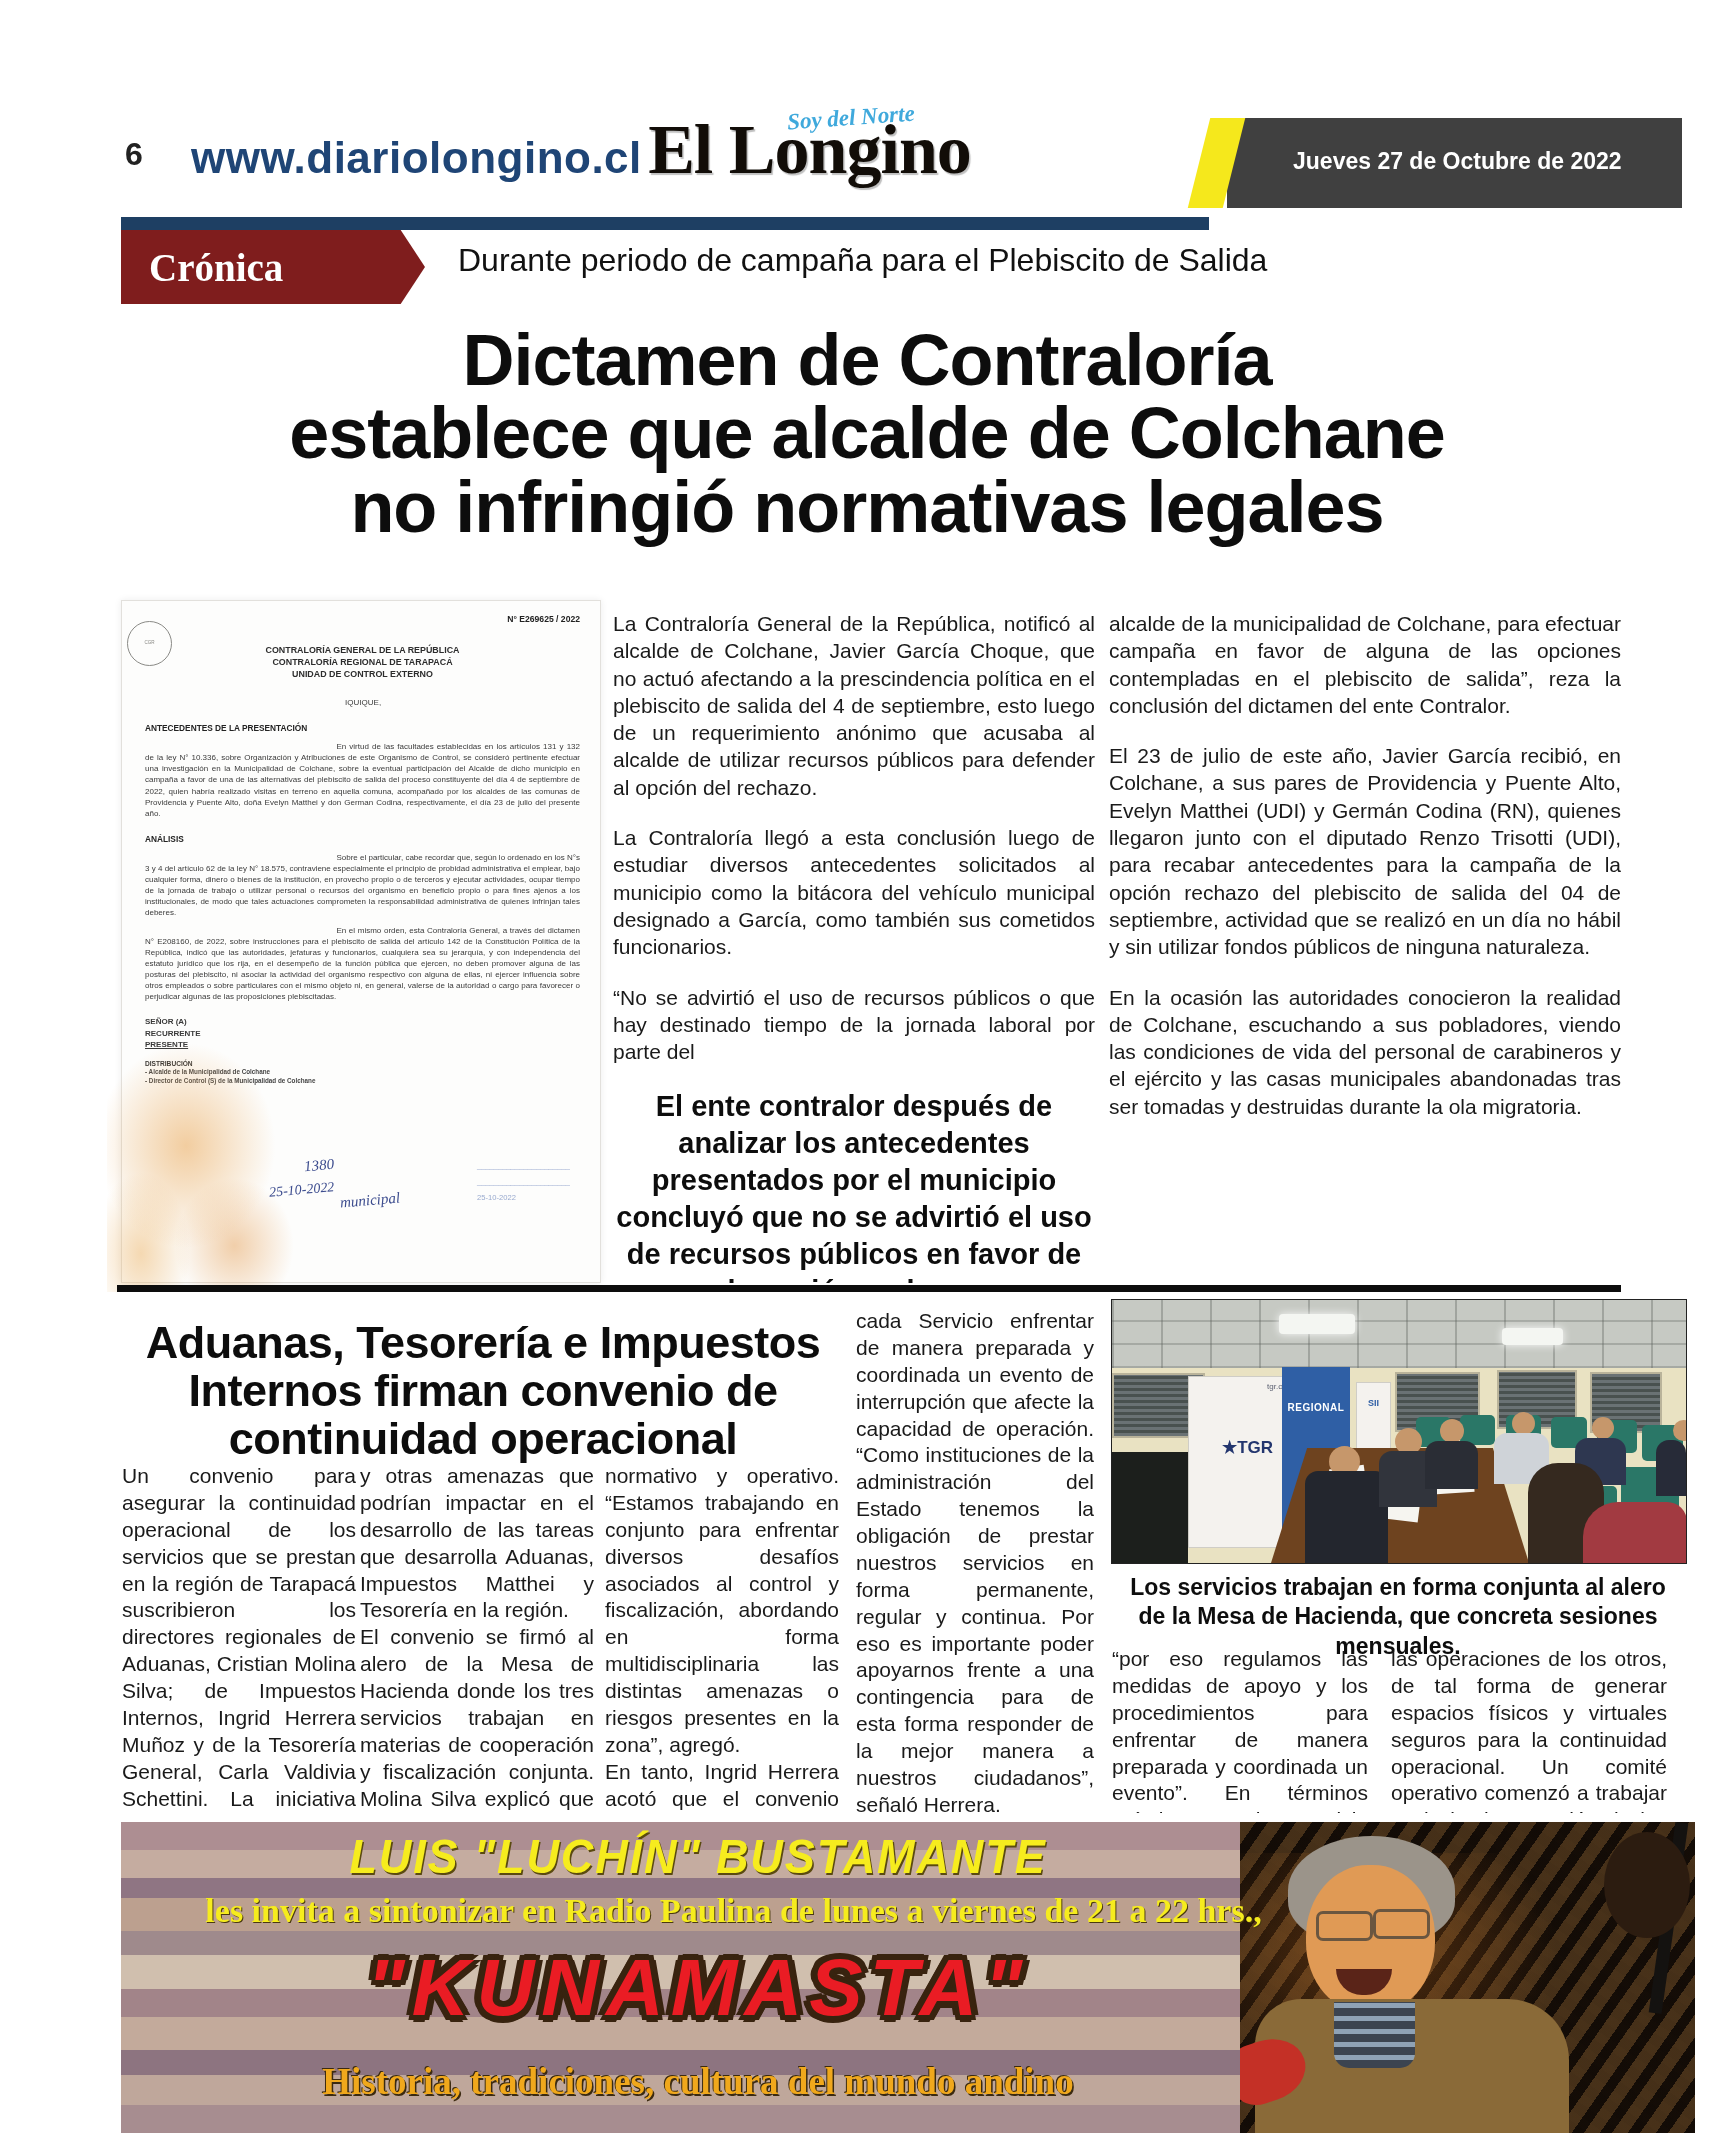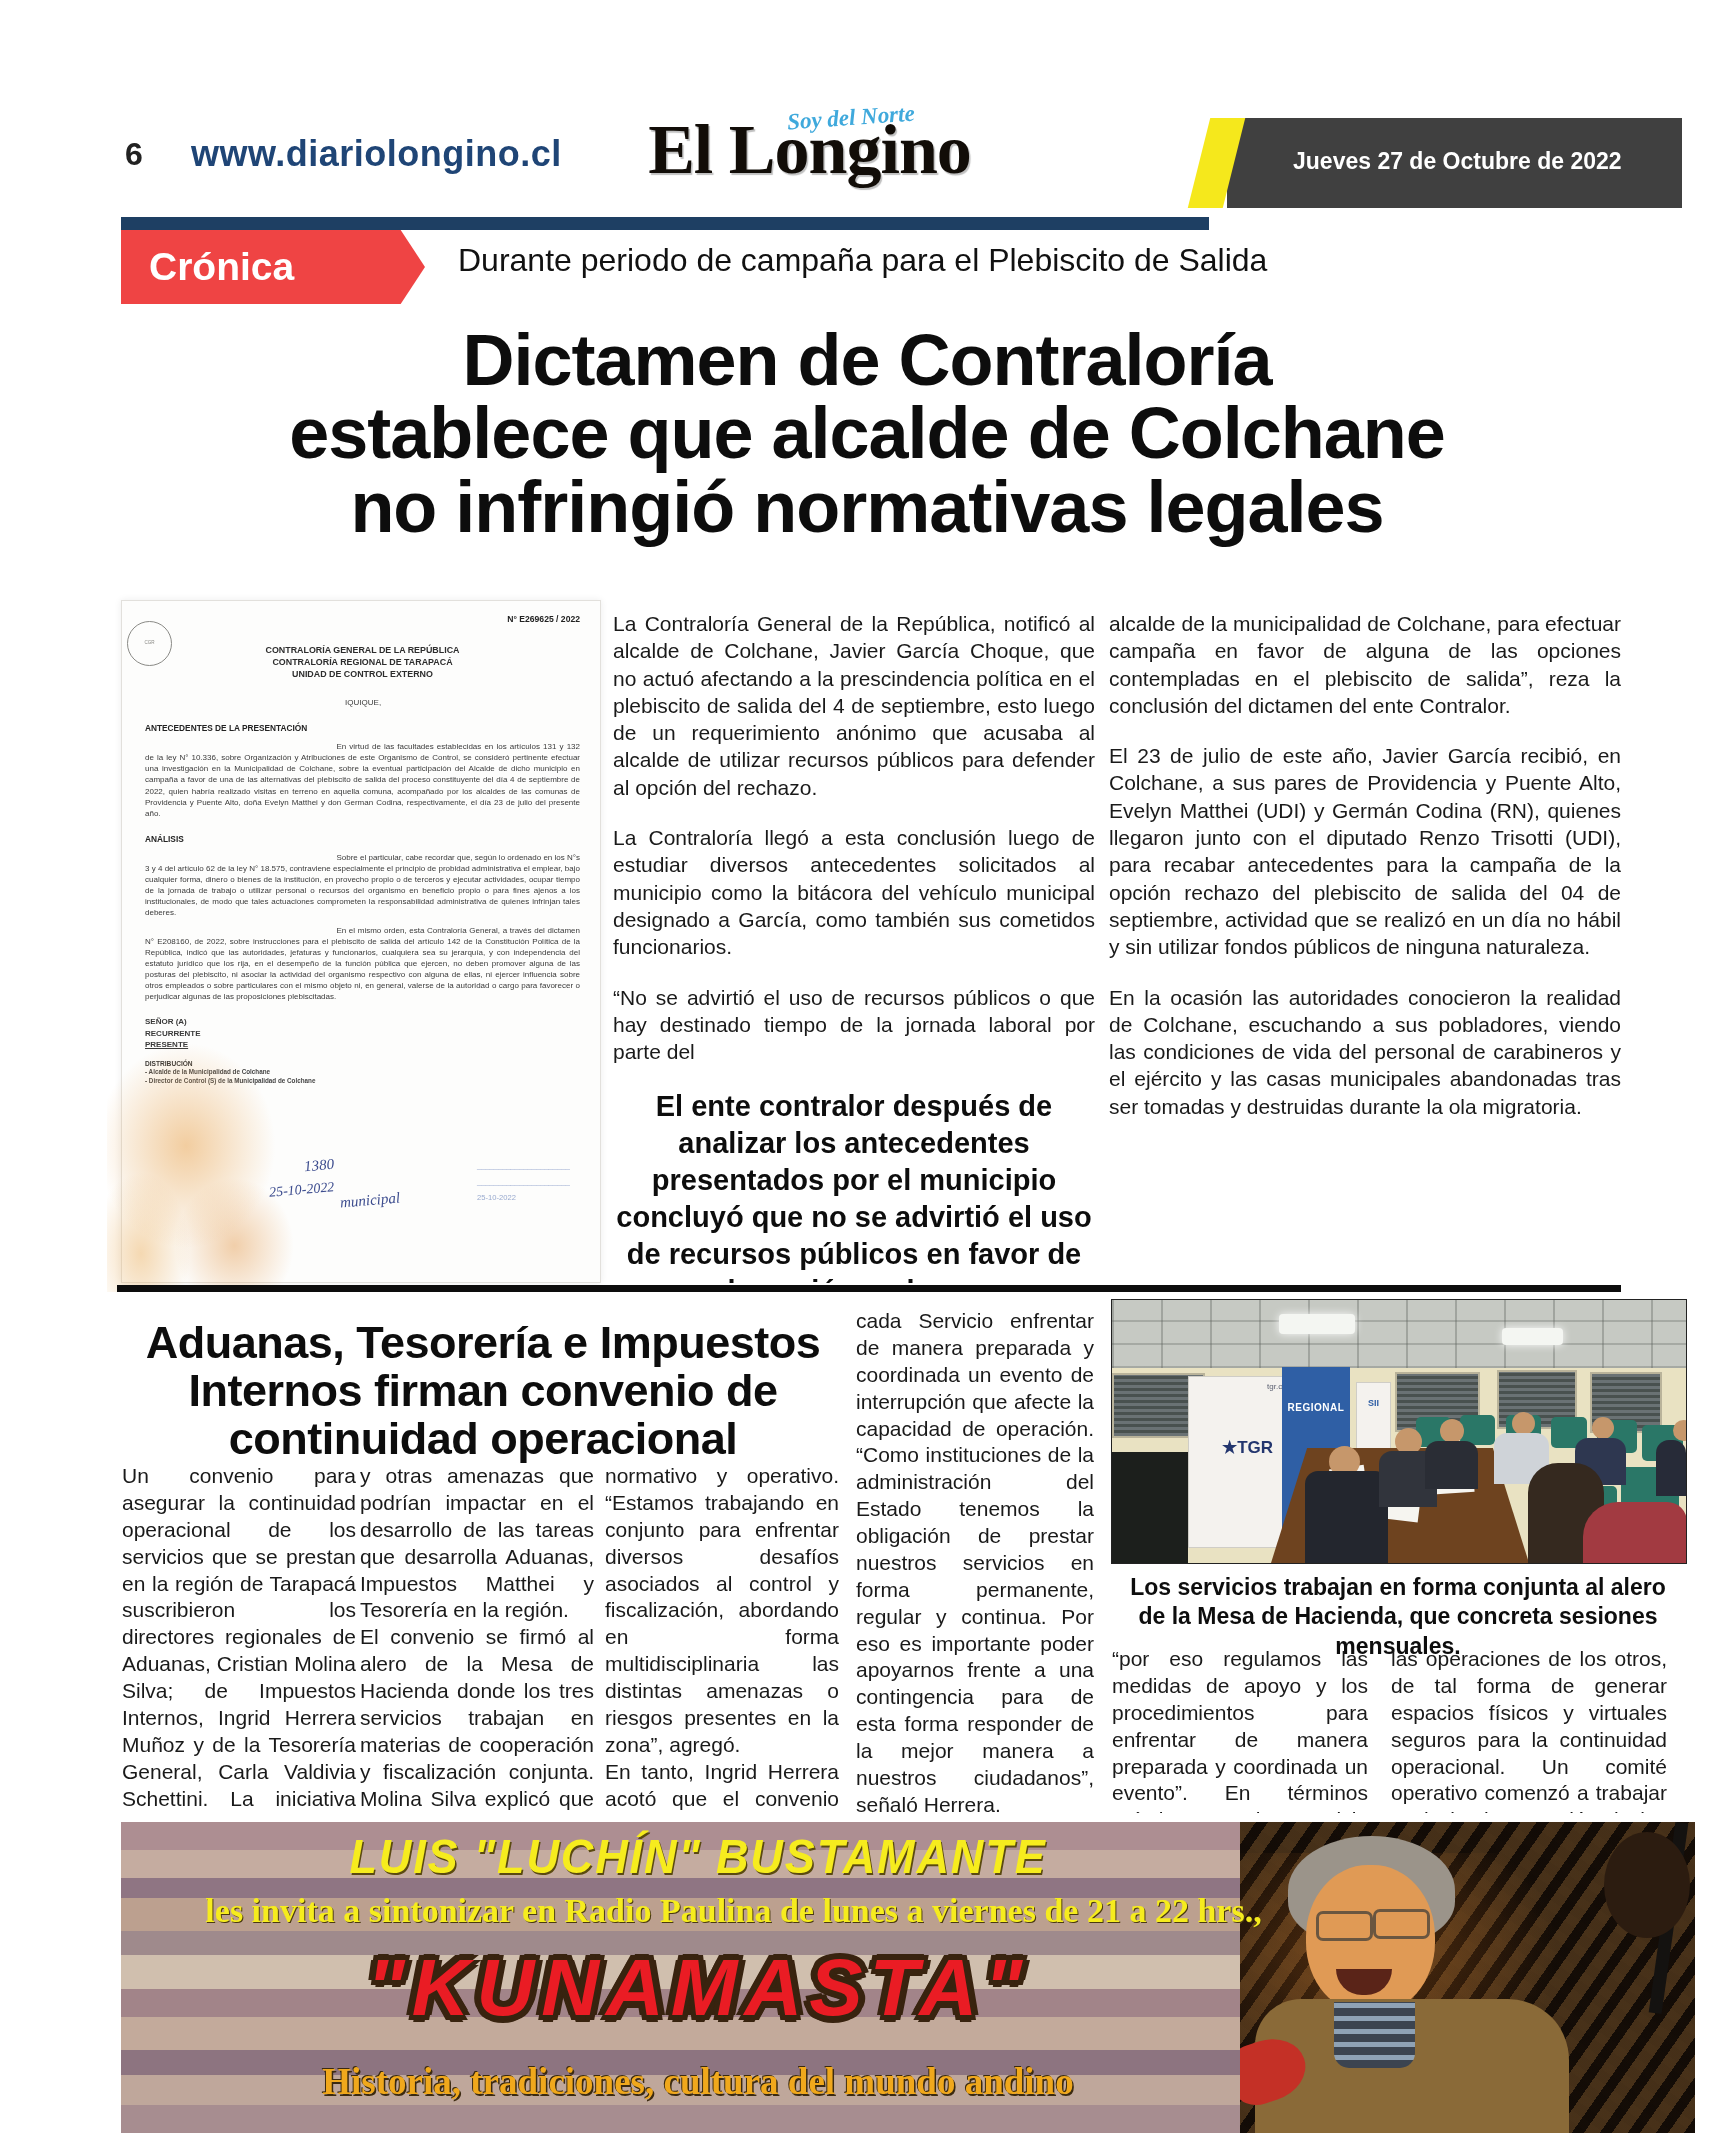--- a/index.html
+++ b/index.html
@@ -1,31 +1,31 @@
 <!DOCTYPE html>
 <html style="font-size:8px"><head>
 <meta charset="utf-8">
 <style>
   html,body{margin:0;padding:0;background:#ffffff;}
   body{width:1734px;height:2140px;position:relative;overflow:hidden;
        font-family:"Liberation Sans", sans-serif;color:#1a1a1a;}
   .abs{position:absolute;}
   
   .pagenum{font-size:32px;font-weight:bold;color:#222;}
-  .siteurl{font-size:36px;font-weight:bold;color:#1f4576;letter-spacing:0.5px;}
+  .siteurl{font-size:44px;font-weight:bold;color:#1f4576;letter-spacing:0.5px;}
   .masthead{font-family:"Liberation Serif",serif;font-weight:bold;font-size:70px;
             color:#120d08;letter-spacing:-1px;text-shadow:1.5px 1.5px 1px rgba(0,0,0,.25);}
   .tagline{font-family:"Liberation Serif",serif;font-style:italic;font-weight:bold;
            font-size:23px;color:#3fa9dc;transform:rotate(-4deg);}
   .datebox{background:#404040;}
   .datebox .yellow{position:absolute;left:-28px;top:0;width:35px;height:100%;
                    background:#f5e81c;transform:skewX(-14deg);}
   .datetext{font-size:23px;font-weight:bold;color:#ffffff;white-space:nowrap;}
   .navybar{background:#1e3f63;}
-  .cronica{background:#ef4444;clip-path:polygon(0 0,92% 0,100% 50%,92% 100%,0 100%);}
+  .cronica{background:#7f1d1d;clip-path:polygon(0 0,92% 0,100% 50%,92% 100%,0 100%);font-family:Liberation Serif, serif;}
   .cronica span{font-size:39px;font-weight:bold;color:#fff;}
   .kicker{font-size:32px;color:#111;}
   
   .h1line{font-size:72px;font-weight:800;color:#0d0d0d;letter-spacing:-1px;line-height:1.02;}
   .col{overflow:hidden;}
   .col p{margin:0 0 23px 0;font-size:21px;line-height:1.3;text-align:justify;}
   .pullquote{font-size:29px;font-weight:bold;line-height:1.27;text-align:center;color:#0d0d0d;}
   
   .letter{background:#fdfdfc;border:0.5px solid #e2e0dc;box-shadow:0 0 7px rgba(0,0,0,.08);
           font-size:8px;color:#3a3a3a;line-height:1.38;}

